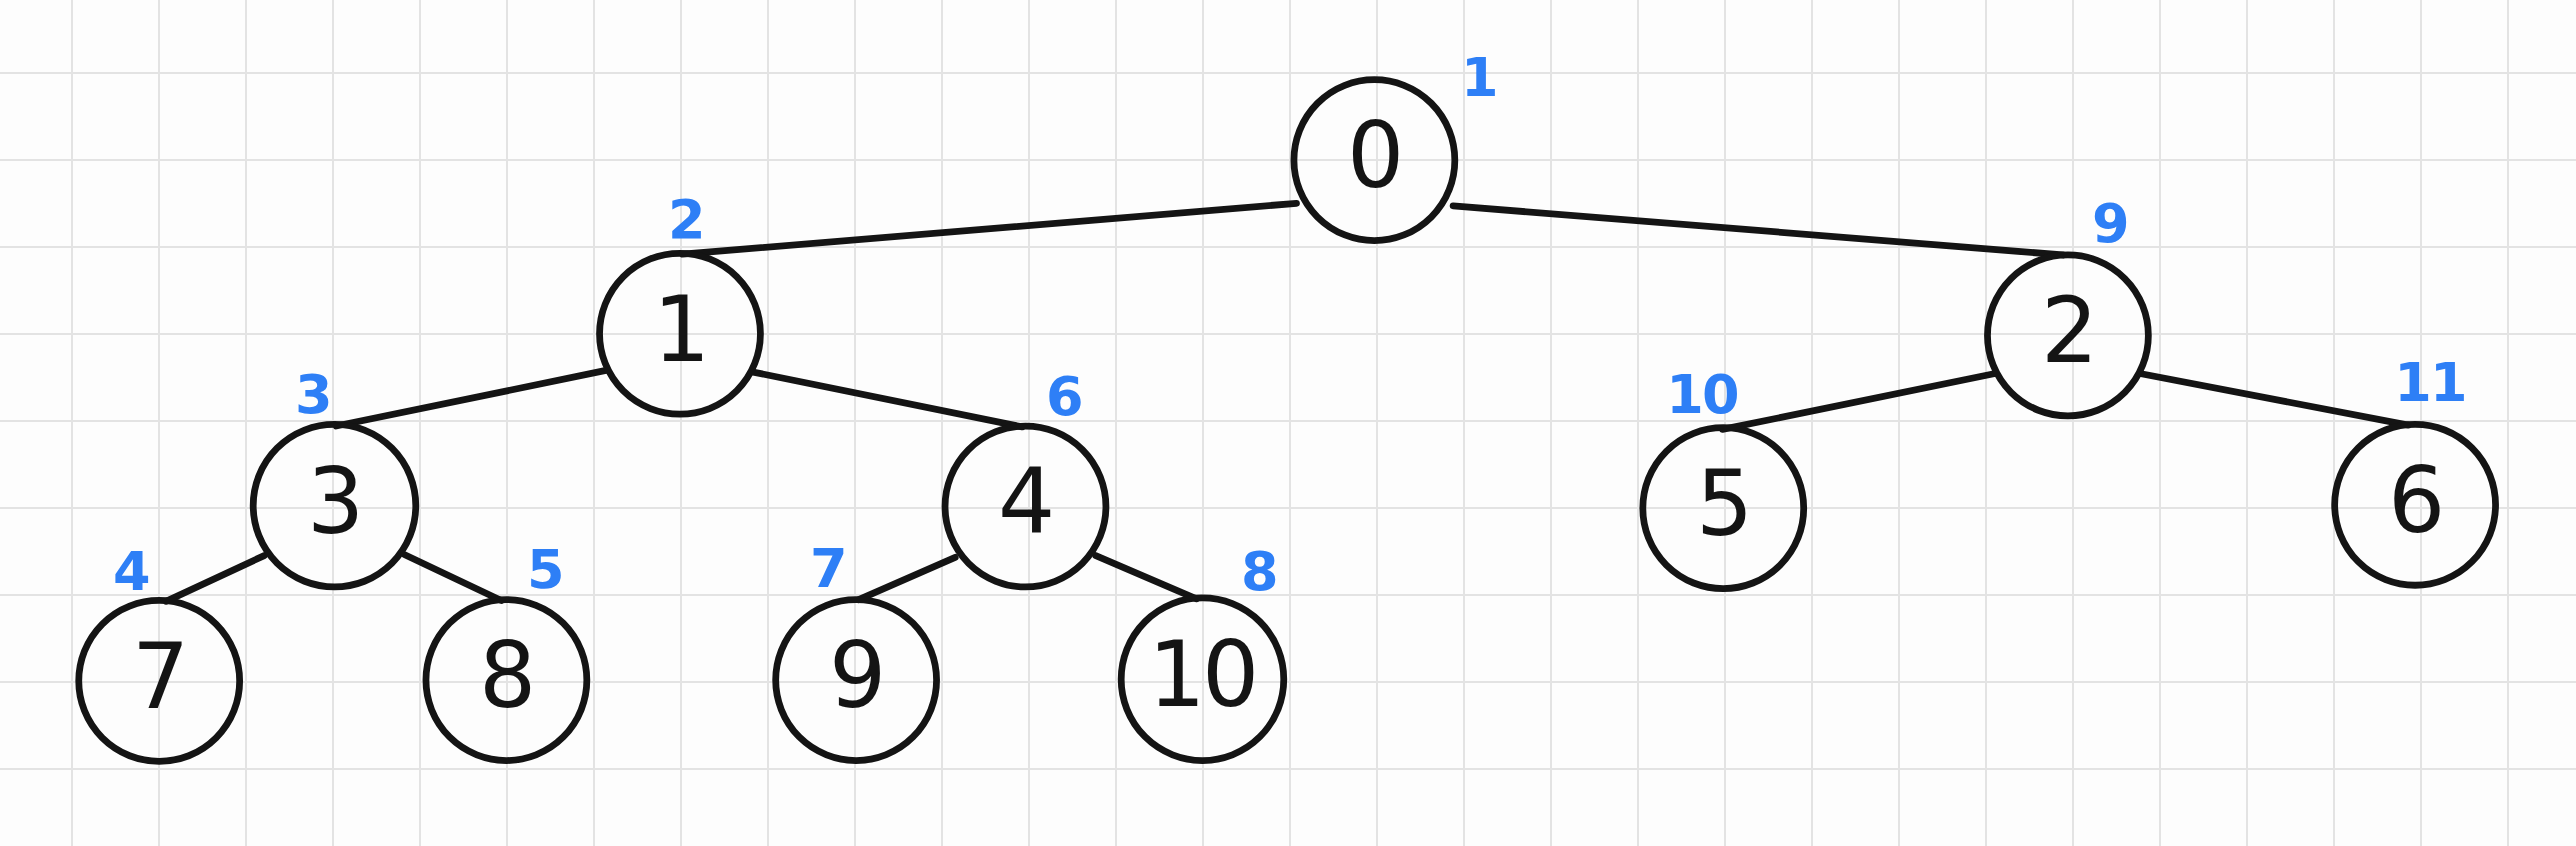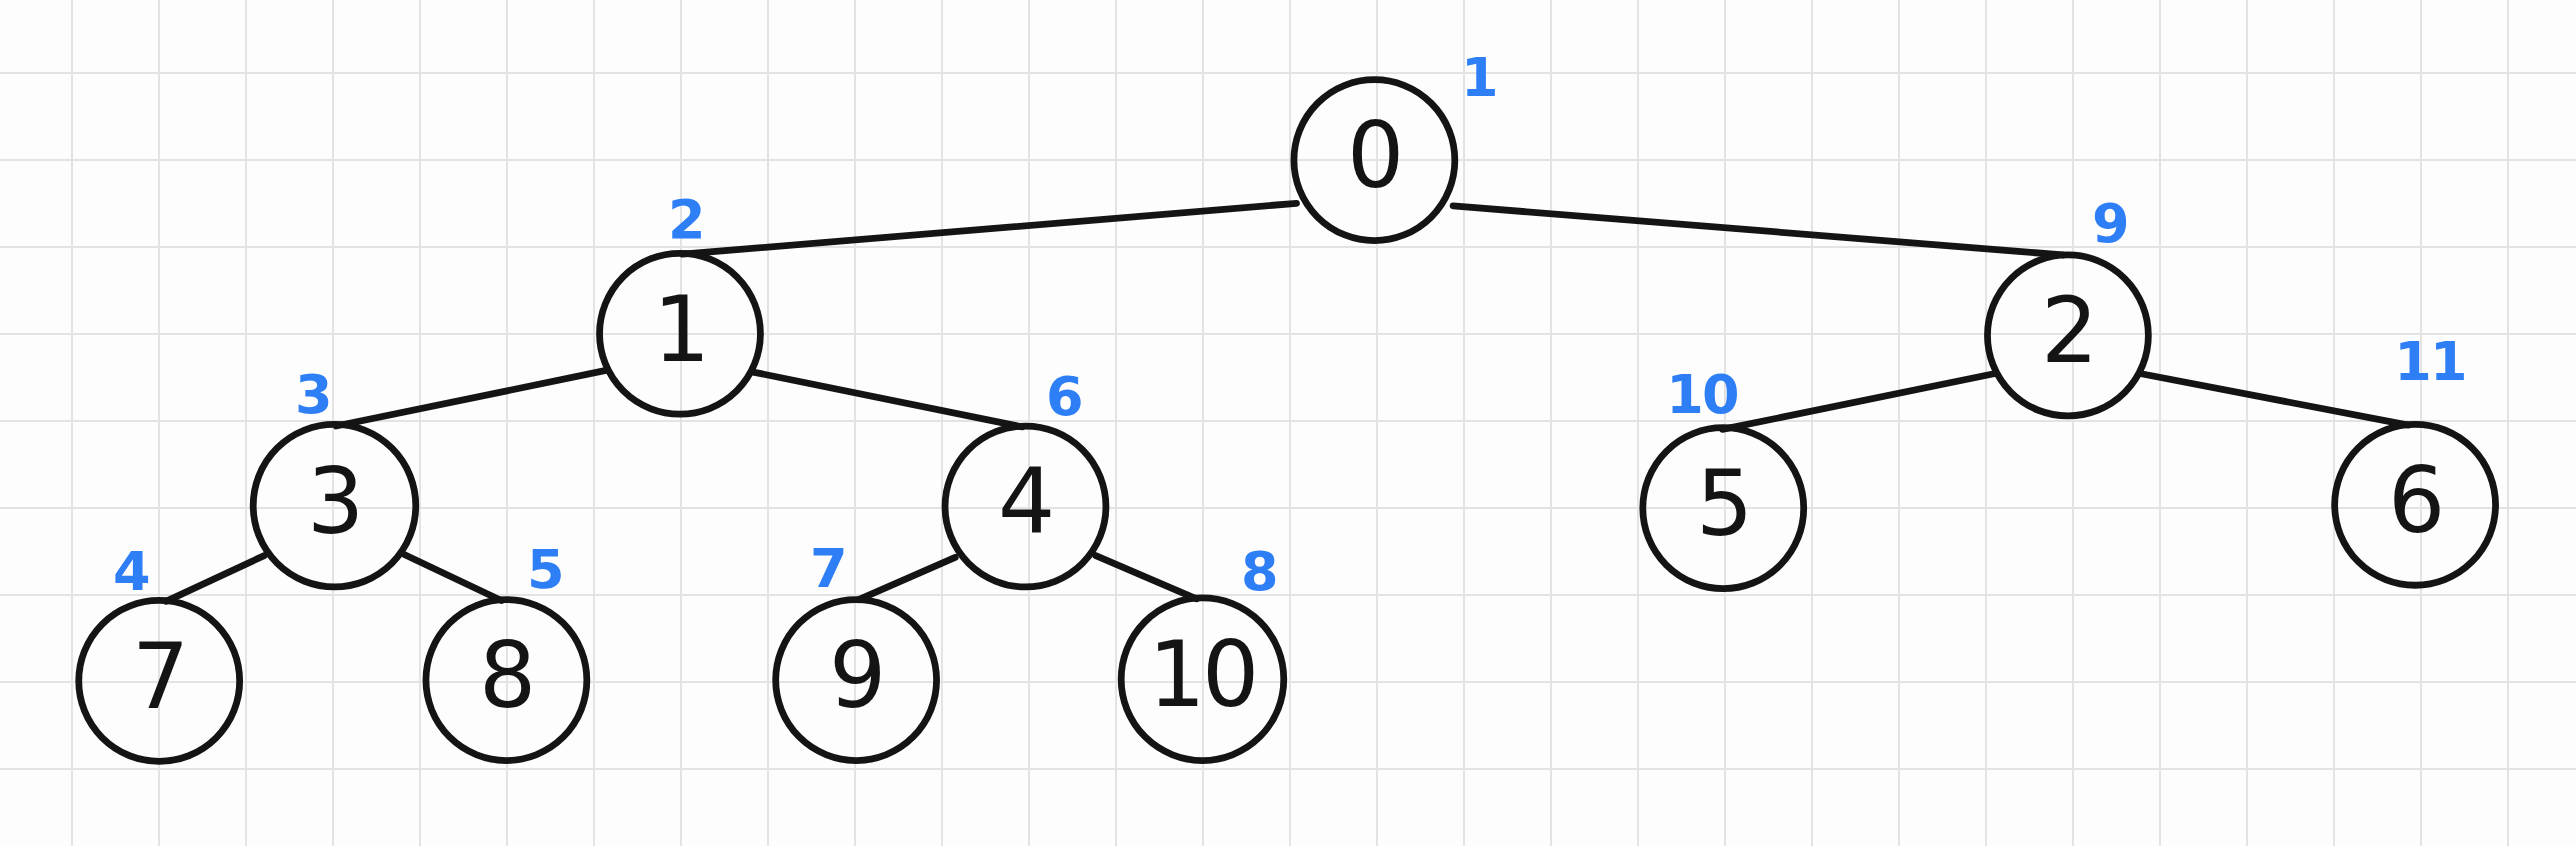--- a/index.html
+++ b/index.html
@@ -80,21 +80,21 @@
     <div class="order-label" style="left: 686px; top: 220px; color: rgb(46, 127, 246);">2</div>
     <div class="node-value" style="left: 2068px; top: 335px; color: rgb(20, 20, 20);">2</div>
     <div class="order-label" style="left: 2110px; top: 224px; color: rgb(46, 127, 246);">9</div>
     <div class="node-value" style="left: 334px; top: 506px; color: rgb(20, 20, 20);">3</div>
     <div class="order-label" style="left: 313px; top: 395px; color: rgb(46, 127, 246);">3</div>
     <div class="node-value" style="left: 1025px; top: 506px; color: rgb(20, 20, 20);">4</div>
     <div class="order-label" style="left: 1064px; top: 397px; color: rgb(46, 127, 246);">6</div>
     <div class="node-value" style="left: 1723px; top: 508px; color: rgb(20, 20, 20);">5</div>
     <div class="order-label" style="left: 1702px; top: 395px; color: rgb(46, 127, 246);">10</div>
     <div class="node-value" style="left: 2415px; top: 505px; color: rgb(20, 20, 20);">6</div>
-    <div class="order-label" style="left: 2430px; top: 362px; color: rgb(46, 127, 246);">11</div>
+    <div class="order-label" style="left: 2430px; top: 383px; color: rgb(46, 127, 246);">11</div>
     <div class="node-value" style="left: 159px; top: 681px; color: rgb(20, 20, 20);">7</div>
     <div class="order-label" style="left: 131px; top: 572px; color: rgb(46, 127, 246);">4</div>
     <div class="node-value" style="left: 506px; top: 680px; color: rgb(20, 20, 20);">8</div>
     <div class="order-label" style="left: 545px; top: 570px; color: rgb(46, 127, 246);">5</div>
     <div class="node-value" style="left: 856px; top: 680px; color: rgb(20, 20, 20);">9</div>
     <div class="order-label" style="left: 828px; top: 569px; color: rgb(46, 127, 246);">7</div>
     <div class="node-value" style="left: 1202px; top: 679px; color: rgb(20, 20, 20);">10</div>
     <div class="order-label" style="left: 1259px; top: 572px; color: rgb(46, 127, 246);">8</div>
   </div>
 

